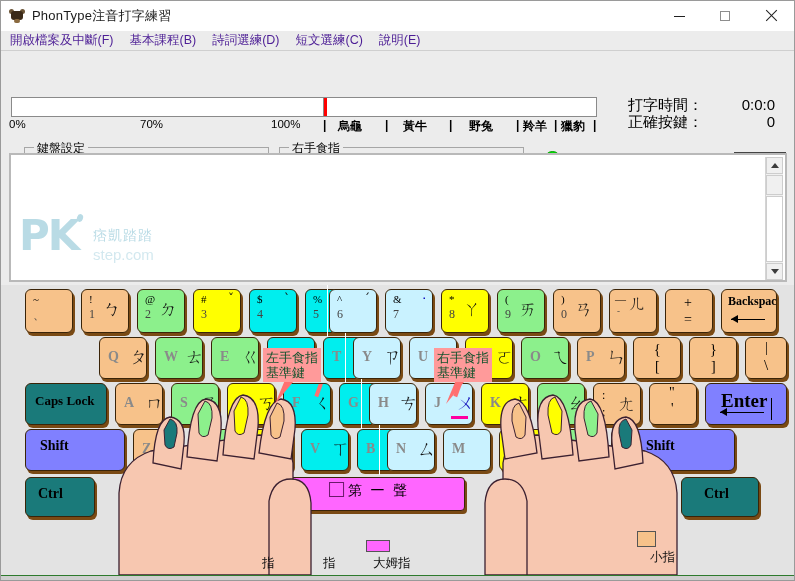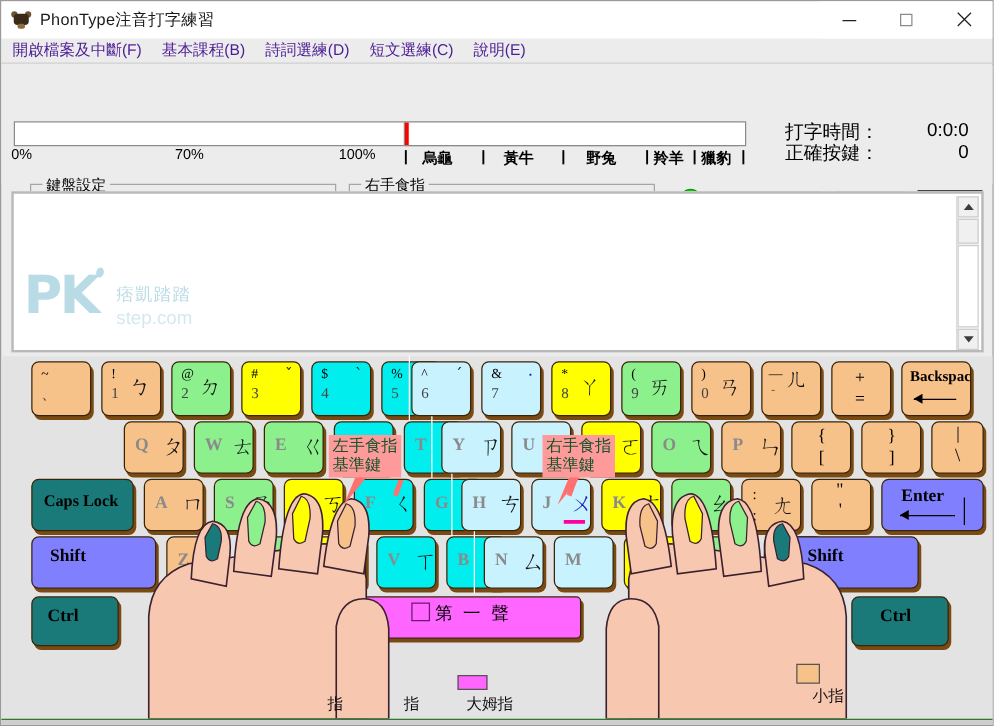--- a/index.html
+++ b/index.html
@@ -527,21 +527,21 @@
     <div class="key" style="left:592px;top:98px;width:48px;height:42px;background:#f7c28a">
       <span class="legend" style="left:8px;top:4px;font-size:12px;font-family:'Liberation Serif',serif">:</span>
       <span class="legend" style="left:8px;top:21px;font-size:12px;font-family:'Liberation Serif',serif">;</span>
       <span class="legend zhR" style="left:24px;top:8px">ㄤ</span>
     </div>
     <div class="key" style="left:648px;top:98px;width:48px;height:42px;background:#f7c28a">
       <span class="legend" style="left:19px;top:1px;font-size:14px;font-family:'Liberation Serif',serif">"</span>
       <span class="legend" style="left:21px;top:17px;font-size:14px;font-family:'Liberation Serif',serif">'</span>
     </div>
     <div class="key" style="left:704px;top:98px;width:82px;height:42px;background:#8080ff">
-      <span class="wide-label legend" style="left:15px;top:6px;font-size:14px">Enter</span>
+      <span class="wide-label legend" style="left:15px;top:6px;font-size:19px">Enter</span>
       <span class="enter-hook"></span>
       <span class="arrow-l" style="width:44px;left:14px;bottom:11px"></span>
     </div>
 
     <div class="key" style="left:24px;top:144px;width:100px;height:42px;background:#8080ff">
       <span class="wide-label legend" style="left:14px;top:8px;font-size:14px">Shift</span>
     </div>
     <div class="key" style="left:132px;top:144px;width:48px;height:42px;background:#f7c28a">
       <span class="legend alpha">Z</span>
     </div>

